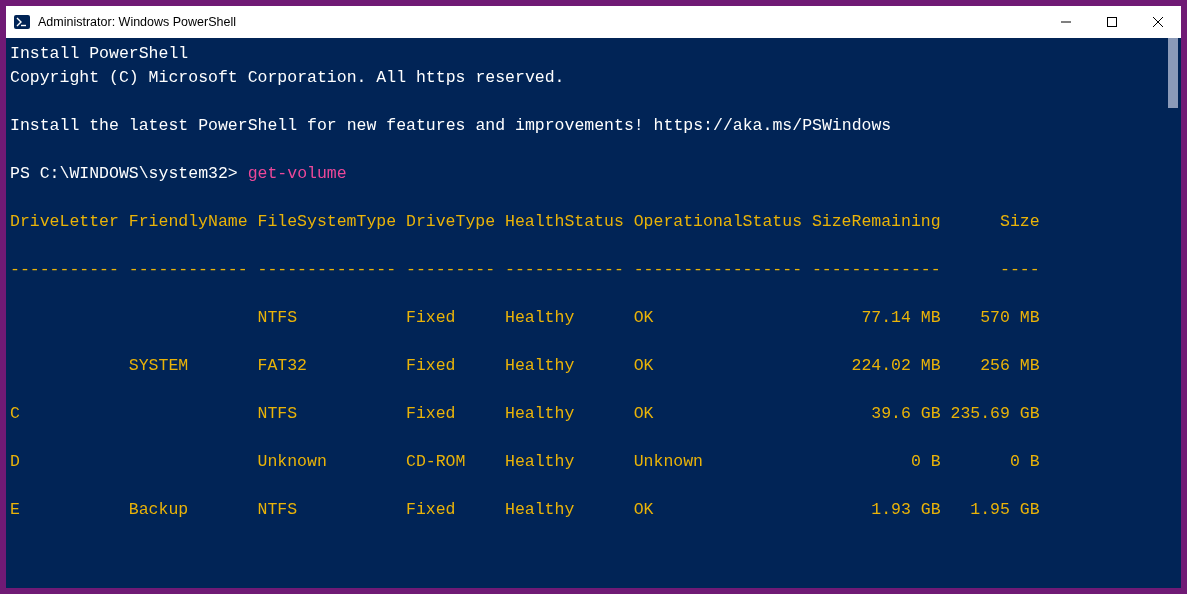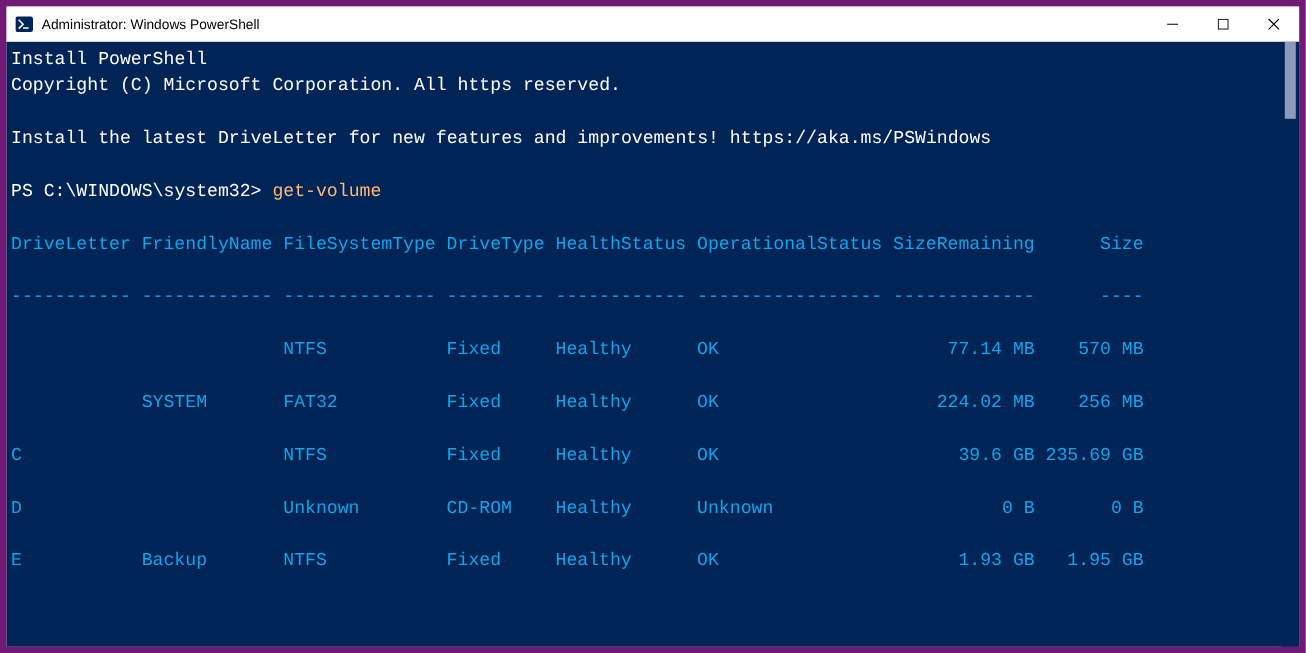--- a/index.html
+++ b/index.html
@@ -74,22 +74,22 @@
     }
     .scrollbar-thumb {
       position: absolute;
       top: 0;
       left: 3px;
       width: 10px;
       height: 70px;
       background: #8b9ab8;
       border-radius: 0;
     }
-    .g { color: #0ea5e9; }   
-    .y { color: #fdba74; }   
+    .g { color: #eab308; }   
+    .y { color: #ec4899; }   
     .c { color: #00ffff; }   
     .w { color: #ffffff; }   
     .grey { color: #8b9ab8; }
 
     
     .row { display: block; }
     .col-dl { display:inline-block; width: 11ch; }
     .col-fn { display:inline-block; width: 12ch; }
     .col-fs { display:inline-block; width: 14ch; }
     .col-dt { display:inline-block; width: 9ch; }
@@ -132,21 +132,21 @@
             <line x1="10" y1="0" x2="0" y2="10" stroke="#000" stroke-width="1"></line>
           </svg>
       </div>
     </div>
   </div>
 
   <div class="terminal-wrapper">
     <div class="terminal"><span class="w">Install PowerShell</span>
 <span class="w">Copyright (C) Microsoft Corporation. All https reserved.</span>
 
-<span class="w">Install the latest DriveLetter for new features and improvements! https://aka.ms/PSWindows</span>
+<span class="w">Install the latest PowerShell for new features and improvements! https://aka.ms/PSWindows</span>
 
 <span class="w">PS C:\WINDOWS\system32&gt; </span><span class="y">get-volume</span>
 
 <span class="row g"><span class="col-dl">DriveLetter</span><span class="col-gap"> </span><span class="col-fn">FriendlyName</span><span class="col-gap"> </span><span class="col-fs">FileSystemType</span><span class="col-gap"> </span><span class="col-dt">DriveType</span><span class="col-gap"> </span><span class="col-hs">HealthStatus</span><span class="col-gap"> </span><span class="col-os">OperationalStatus</span><span class="col-gap"> </span><span class="col-sr" style="text-align:left">SizeRemaining</span><span class="col-gap"> </span><span class="col-sz">Size</span></span>
 <span class="row g"><span class="col-dl">-----------</span><span class="col-gap"> </span><span class="col-fn">------------</span><span class="col-gap"> </span><span class="col-fs">--------------</span><span class="col-gap"> </span><span class="col-dt">---------</span><span class="col-gap"> </span><span class="col-hs">------------</span><span class="col-gap"> </span><span class="col-os">-----------------</span><span class="col-gap"> </span><span class="col-sr">-------------</span><span class="col-gap"> </span><span class="col-sz">----</span></span>
 <span class="row g"><span class="col-dl"></span><span class="col-gap"> </span><span class="col-fn"></span><span class="col-gap"> </span><span class="col-fs">NTFS</span><span class="col-gap"> </span><span class="col-dt">Fixed</span><span class="col-gap"> </span><span class="col-hs">Healthy</span><span class="col-gap"> </span><span class="col-os">OK</span><span class="col-gap"> </span><span class="col-sr">77.14 MB</span><span class="col-gap"> </span><span class="col-sz">570 MB</span></span>
 <span class="row g"><span class="col-dl"></span><span class="col-gap"> </span><span class="col-fn">SYSTEM</span><span class="col-gap"> </span><span class="col-fs">FAT32</span><span class="col-gap"> </span><span class="col-dt">Fixed</span><span class="col-gap"> </span><span class="col-hs">Healthy</span><span class="col-gap"> </span><span class="col-os">OK</span><span class="col-gap"> </span><span class="col-sr">224.02 MB</span><span class="col-gap"> </span><span class="col-sz">256 MB</span></span>
 <span class="row g"><span class="col-dl">C</span><span class="col-gap"> </span><span class="col-fn"></span><span class="col-gap"> </span><span class="col-fs">NTFS</span><span class="col-gap"> </span><span class="col-dt">Fixed</span><span class="col-gap"> </span><span class="col-hs">Healthy</span><span class="col-gap"> </span><span class="col-os">OK</span><span class="col-gap"> </span><span class="col-sr">39.6 GB</span><span class="col-gap"> </span><span class="col-sz">235.69 GB</span></span>
 <span class="row g"><span class="col-dl">D</span><span class="col-gap"> </span><span class="col-fn"></span><span class="col-gap"> </span><span class="col-fs">Unknown</span><span class="col-gap"> </span><span class="col-dt">CD-ROM</span><span class="col-gap"> </span><span class="col-hs">Healthy</span><span class="col-gap"> </span><span class="col-os">Unknown</span><span class="col-gap"> </span><span class="col-sr">0 B</span><span class="col-gap"> </span><span class="col-sz">0 B</span></span>
 <span class="row g"><span class="col-dl">E</span><span class="col-gap"> </span><span class="col-fn">Backup</span><span class="col-gap"> </span><span class="col-fs">NTFS</span><span class="col-gap"> </span><span class="col-dt">Fixed</span><span class="col-gap"> </span><span class="col-hs">Healthy</span><span class="col-gap"> </span><span class="col-os">OK</span><span class="col-gap"> </span><span class="col-sr">1.93 GB</span><span class="col-gap"> </span><span class="col-sz">1.95 GB</span></span>

